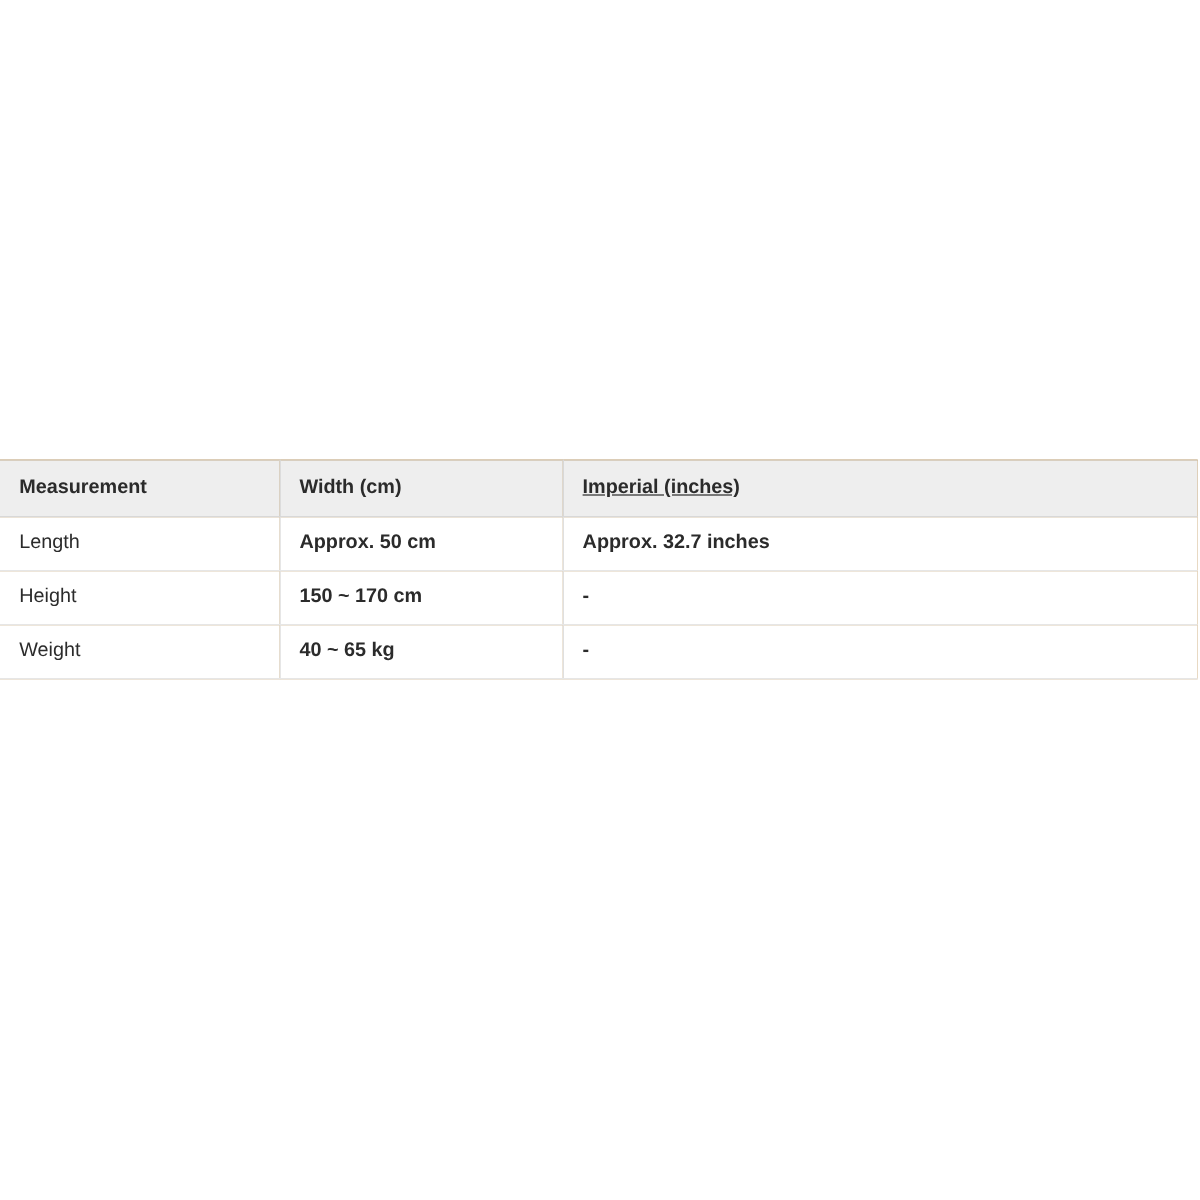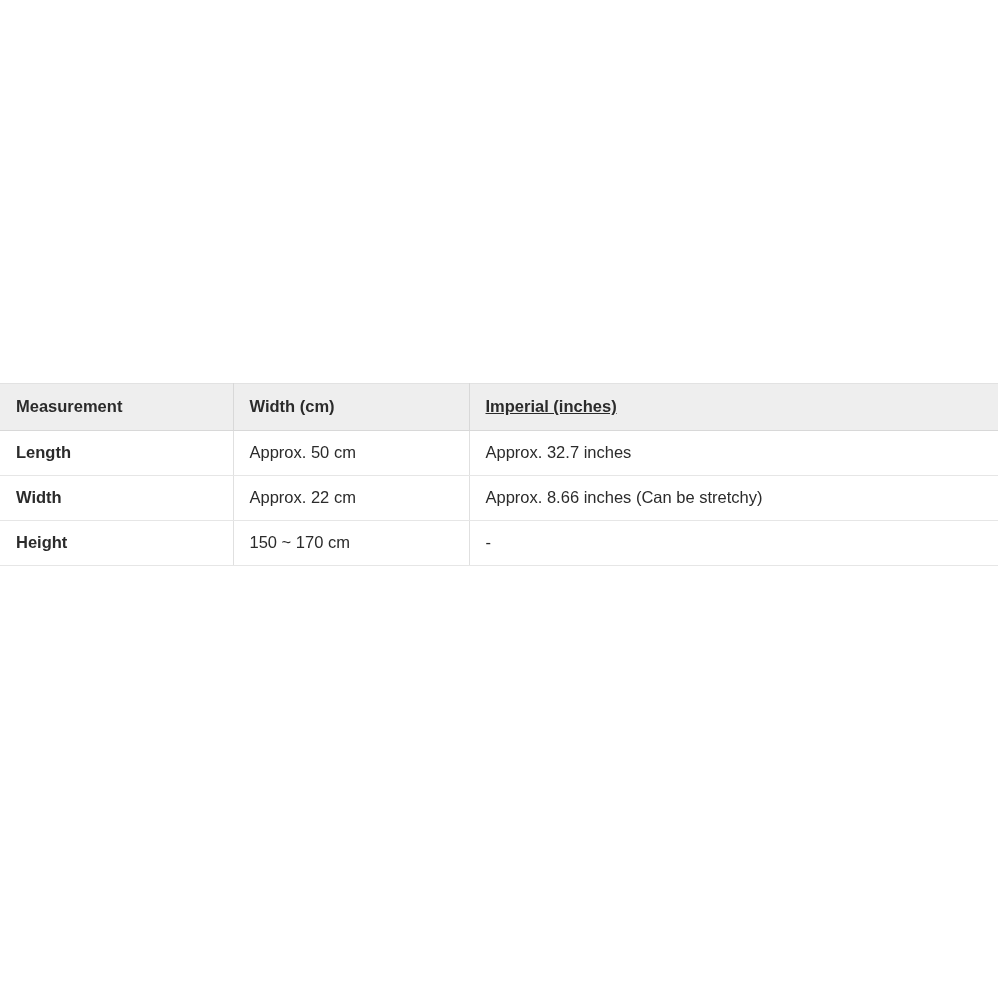--- a/index.html
+++ b/index.html
@@ -51,26 +51,27 @@
 
   table.spec-table tbody td {
     font-size: 16.5px;
     color: #2b2b2b;
     text-align: left;
     padding: 12px 16px 13px 16px;
     border-right: 1px solid #e0e0e0;
     border-bottom: 1px solid #e6e6e6;
     vertical-align: middle;
     background: #ffffff;
+    font-weight: bold;
   }
   table.spec-table tbody td:last-child { border-right: none; }
   table.spec-table tbody tr:last-child td { border-bottom: 1px solid #e6e6e6; }
 
   table.spec-table tbody td.label {
-    font-weight: bold;
+    font-weight: normal;
     margin-left: 47px;
   }
 </style>
 </head>
 <body>
 
 <div id="page">
   <div id="table-wrap">
     <table class="spec-table">
       <colgroup>
@@ -85,25 +86,25 @@
           <th>Imperial (inches)</th>
         </tr>
       </thead>
       <tbody>
         <tr>
           <td class="label">Length</td>
           <td>Approx. 50 cm</td>
           <td>Approx. 32.7 inches</td>
         </tr>
         <tr>
-          <td class="label">Width</td>
-          <td>Approx. 22 cm</td>
-          <td>Approx. 8.66 inches (Can be stretchy)</td>
+          <td class="label">Height</td>
+          <td>150 ~ 170 cm</td>
+          <td>-</td>
         </tr>
         <tr>
-          <td class="label">Height</td>
-          <td>150 ~ 170 cm</td>
+          <td class="label">Weight</td>
+          <td>40 ~ 65 kg</td>
           <td>-</td>
         </tr>
       </tbody>
     </table>
   </div>
 </div>
 
 </body></html>

